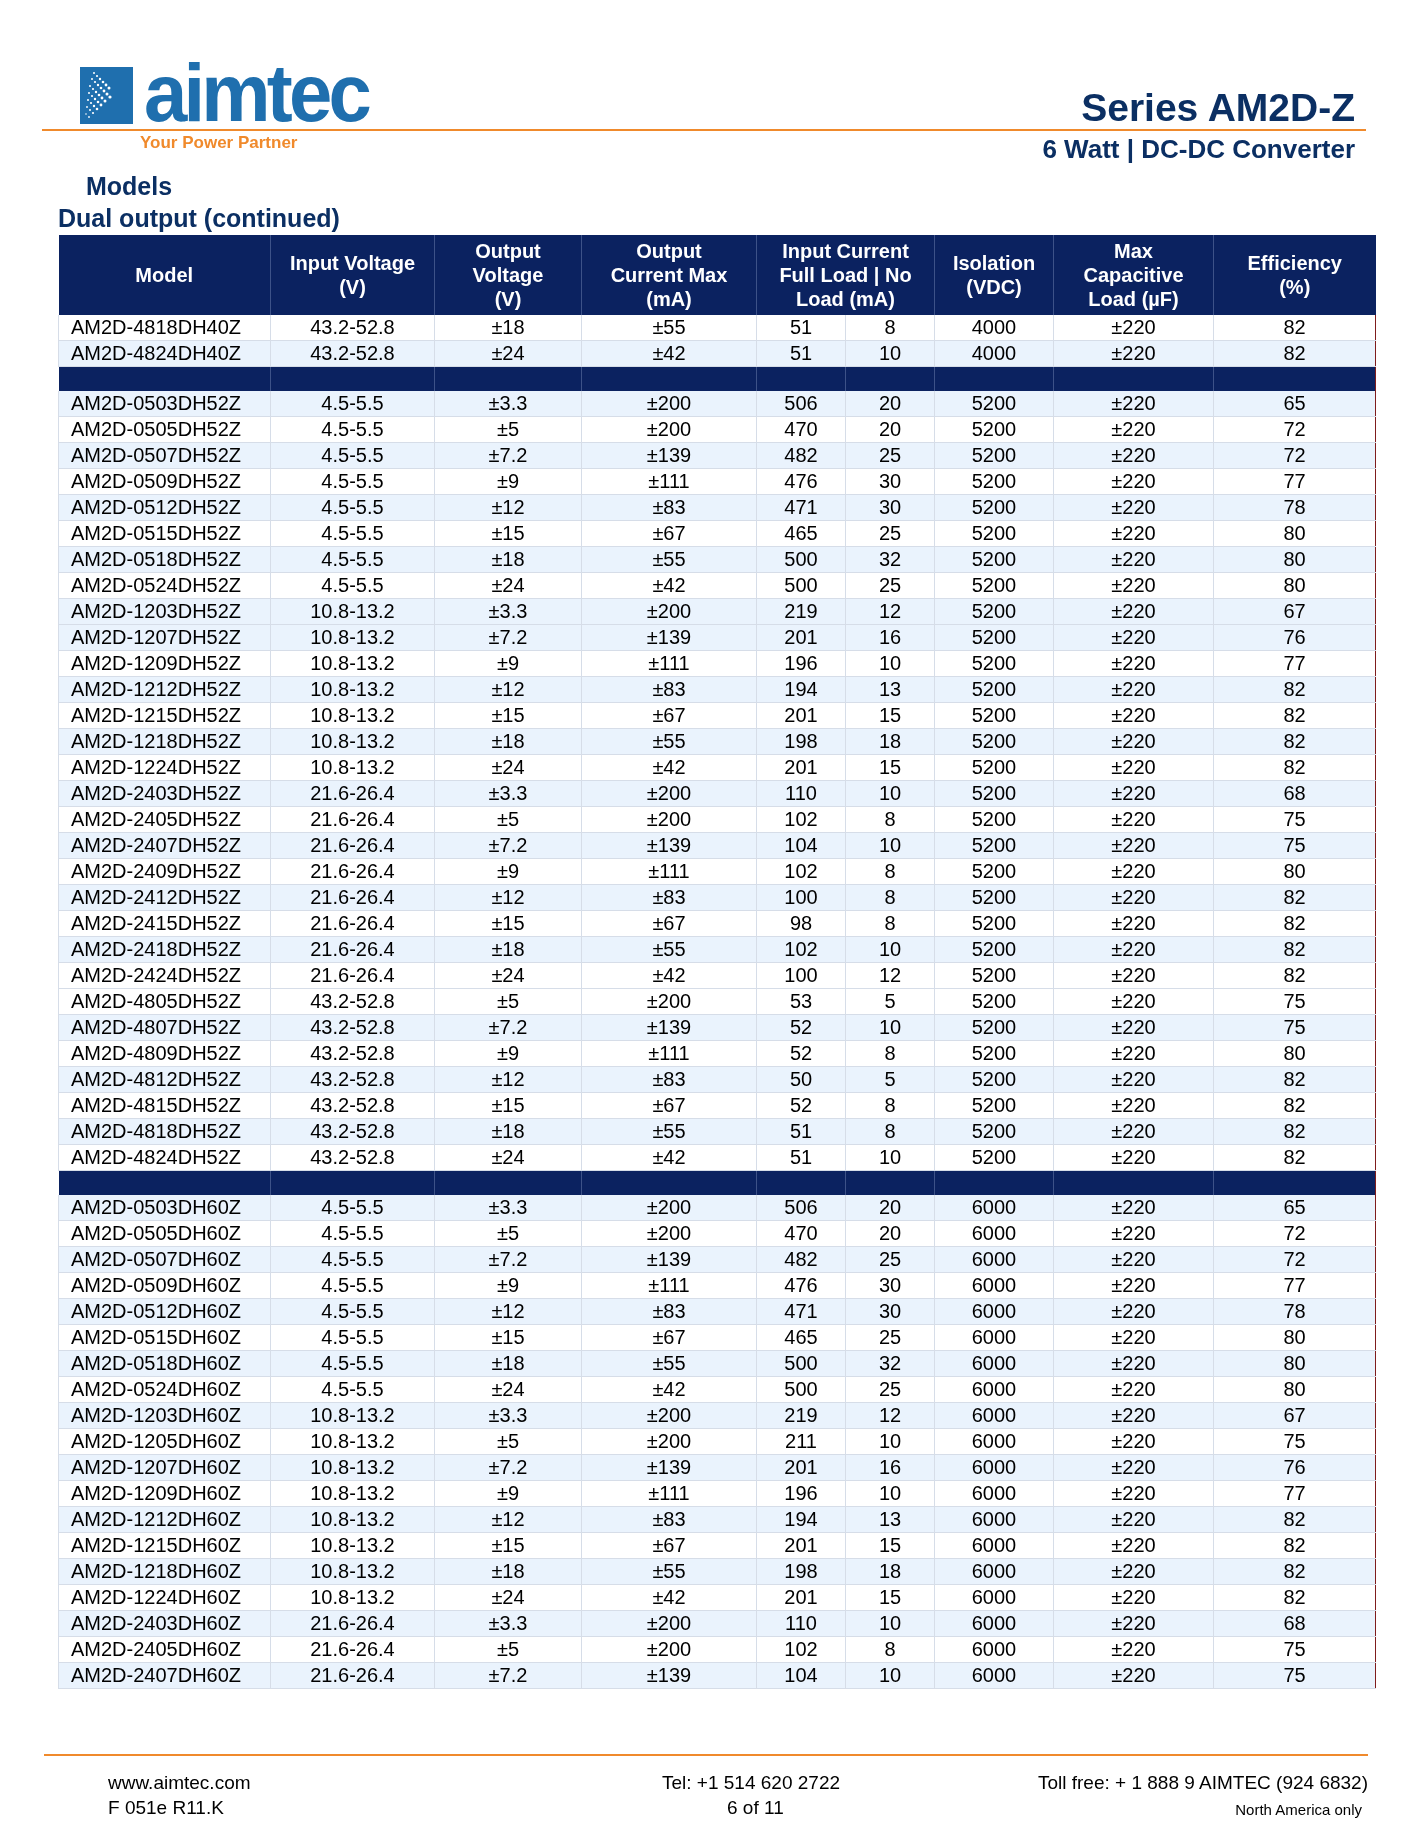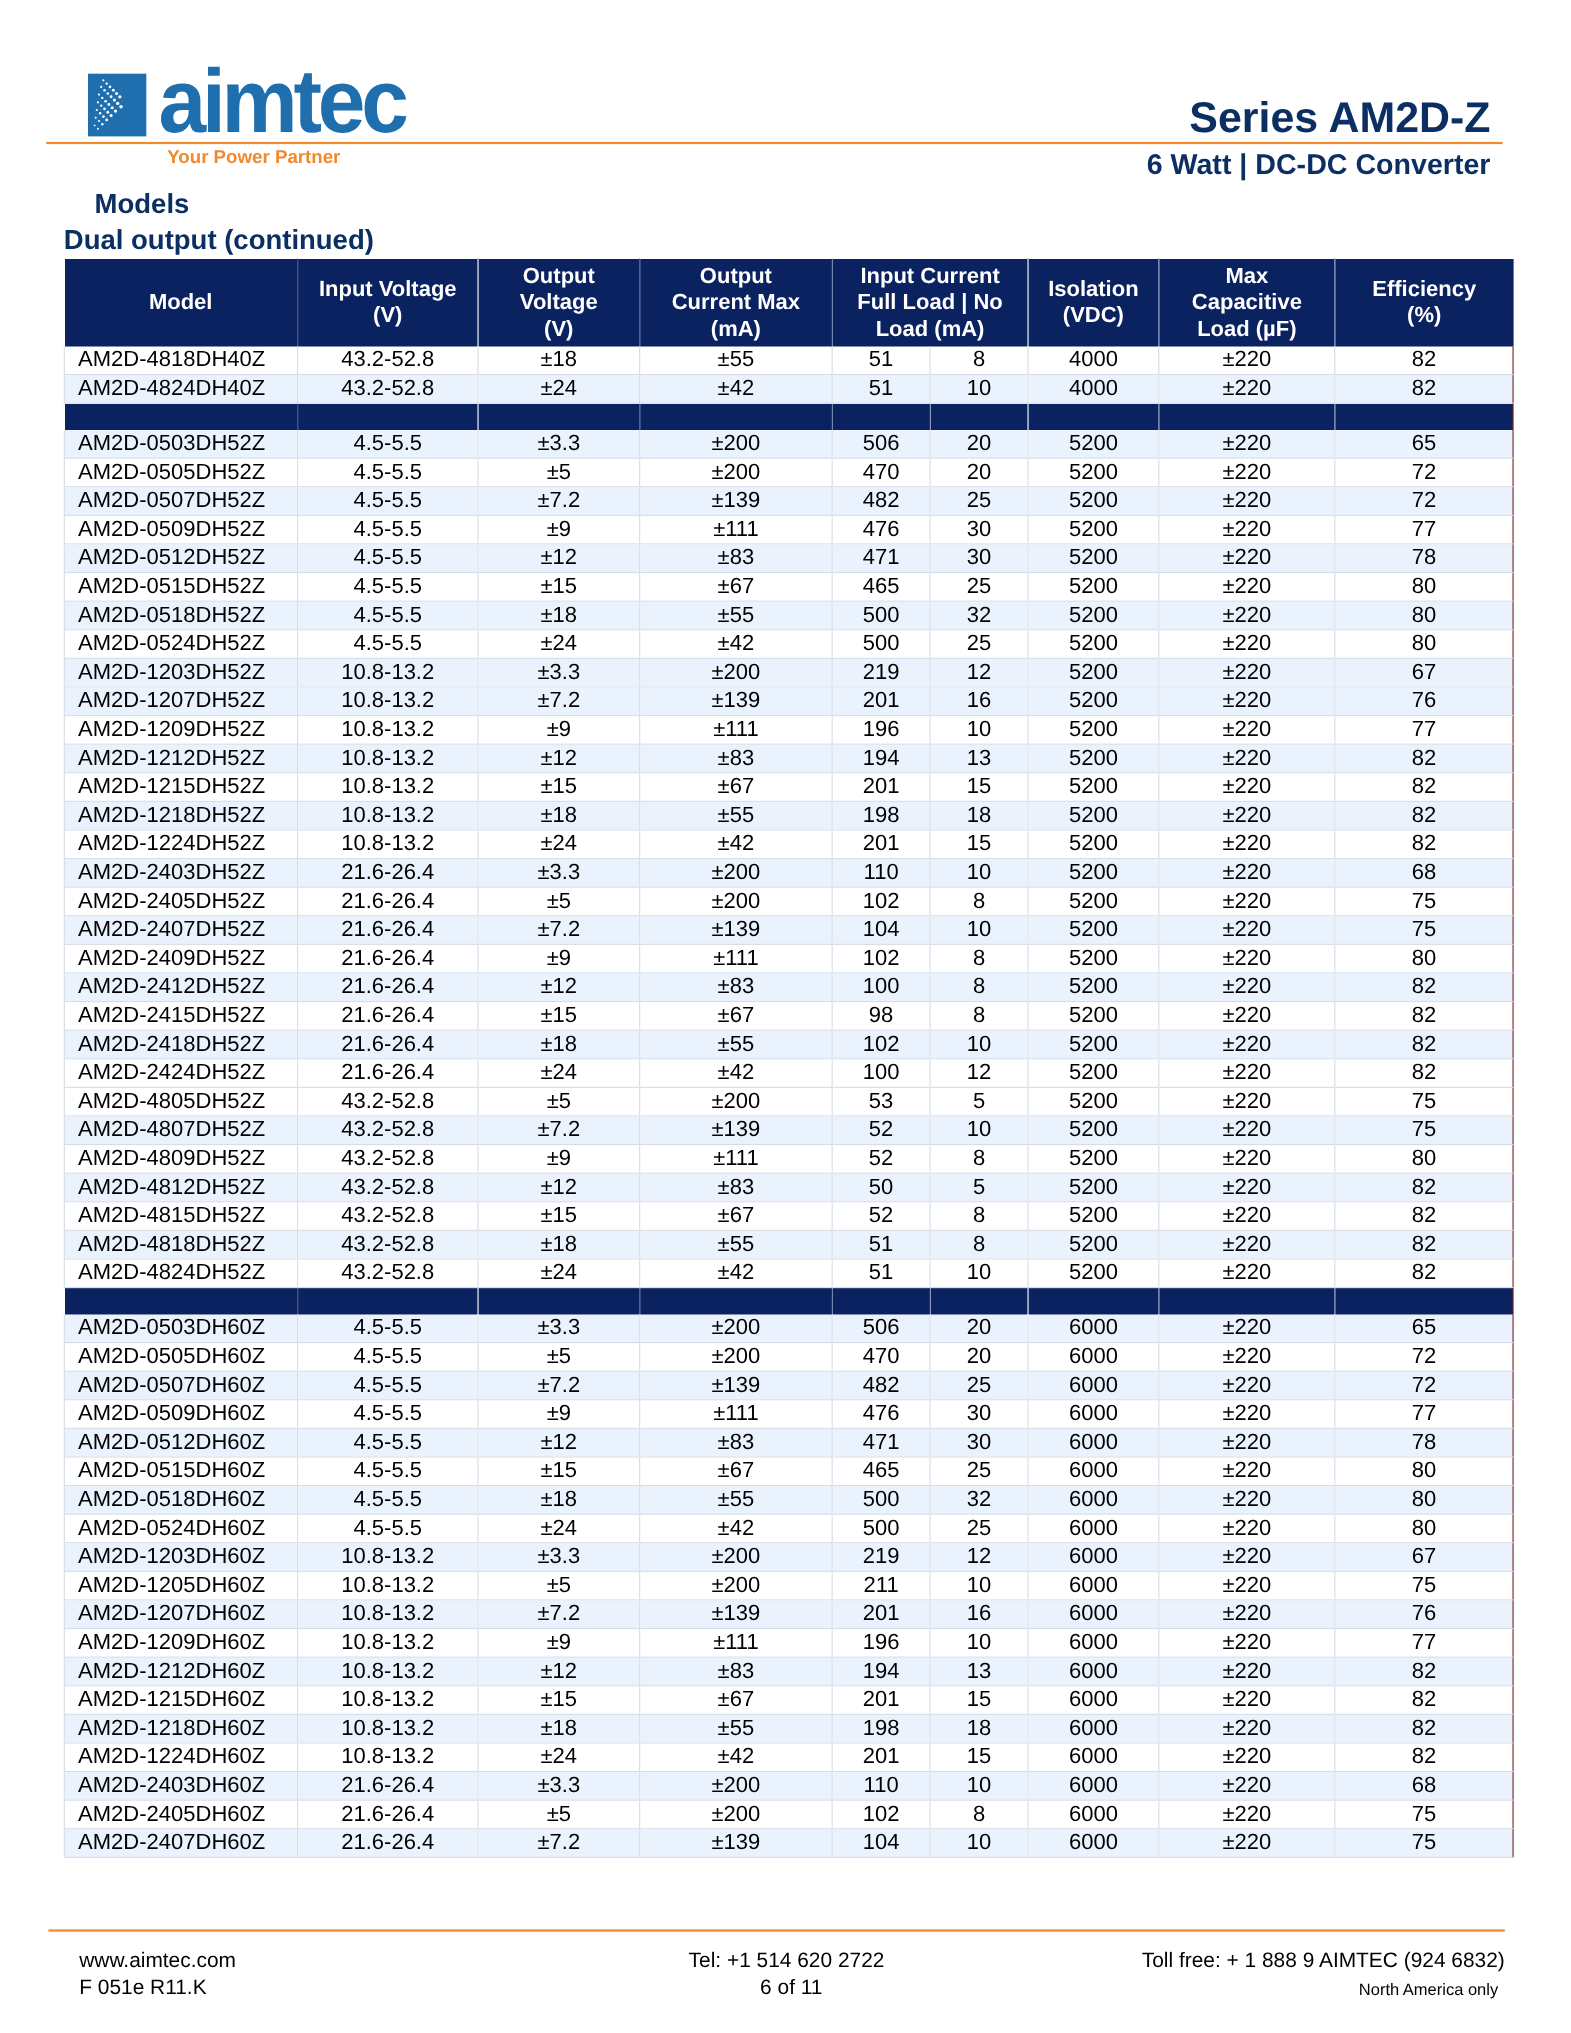--- a/index.html
+++ b/index.html
@@ -6,21 +6,21 @@
   body { width:1428px; height:1848px; position:relative; overflow:hidden;
          font-family:"Liberation Sans", sans-serif; color:#000; }
   .abs { position:absolute; }
 
   
   .logo-square { left:80px; top:67px; width:53px; height:57px; background:#1f6fae; overflow:hidden; }
   .logo-square svg { display:block; }
   .logo-word { left:144px; top:52px; font-size:82px; font-weight:bold; color:#1f6fae;
                letter-spacing:-4px; line-height:82px; transform:scaleX(0.95); transform-origin:left top;
                font-family:"Liberation Sans", sans-serif; }
-  .tagline { left:152px; top:133px; font-size:17px; font-weight:bold; color:#f08a2c; }
+  .tagline { left:140px; top:133px; font-size:17px; font-weight:bold; color:#f08a2c; }
   .orange-rule { left:42px; top:129px; width:1324px; height:2px; background:#f08a2c; }
   .series-title { right:73px; top:86px; font-size:39px; font-weight:bold; color:#0b2f63; white-space:nowrap; }
   .subtitle { right:73px; top:134px; font-size:26px; font-weight:bold; color:#0b2f63; white-space:nowrap; }
   .section-h { left:58px; font-size:25px; font-weight:bold; color:#0b2f63; }
 
   
   .tbl { left:58px; top:235px; border-collapse:collapse; table-layout:fixed; }
   .tbl th, .tbl td { padding:0; text-align:center; white-space:nowrap; overflow:hidden; }
   .tbl th { background:#0b2260; color:#ffffff; font-size:20px; font-weight:bold;
             line-height:24px; height:80px; border-left:1px solid #3d5288; }
@@ -30,21 +30,21 @@
   .tbl td.model { text-align:left; padding-left:12px; }
   .tbl tr.row-white td { background:#ffffff; }
   .tbl tr.row-blue td { background:#eaf3fd; }
   .tbl tr.sep td { background:#0b2260; height:24px; border-left:1px solid #3d5288; border-bottom:none; }
   .tbl tr.sep td:first-child { border-left:none; }
   .tbl td:last-child { border-right:1px solid #7f1d1d; }
   .tbl td:first-child { border-left:1px solid #d6dde8; }
 
   
   .foot-rule { left:44px; top:1754px; width:1324px; height:2px; background:#f08a2c; }
-  .foot { font-size:19px; color:#000; white-space:nowrap; }
+  .foot { font-size:19px; color:#000; white-space:nowrap;margin-left:36px; }
   .foot-small { font-size:15px; color:#000; white-space:nowrap; }
 </style>
 </head>
 <body>
 
 <div class="abs logo-square">
   <svg width="53" height="57" viewBox="0 0 53 57">
     <g fill="#ffffff">
       <circle cx="14" cy="6" r="1"></circle>
         <circle cx="17" cy="9" r="1.1"></circle>

